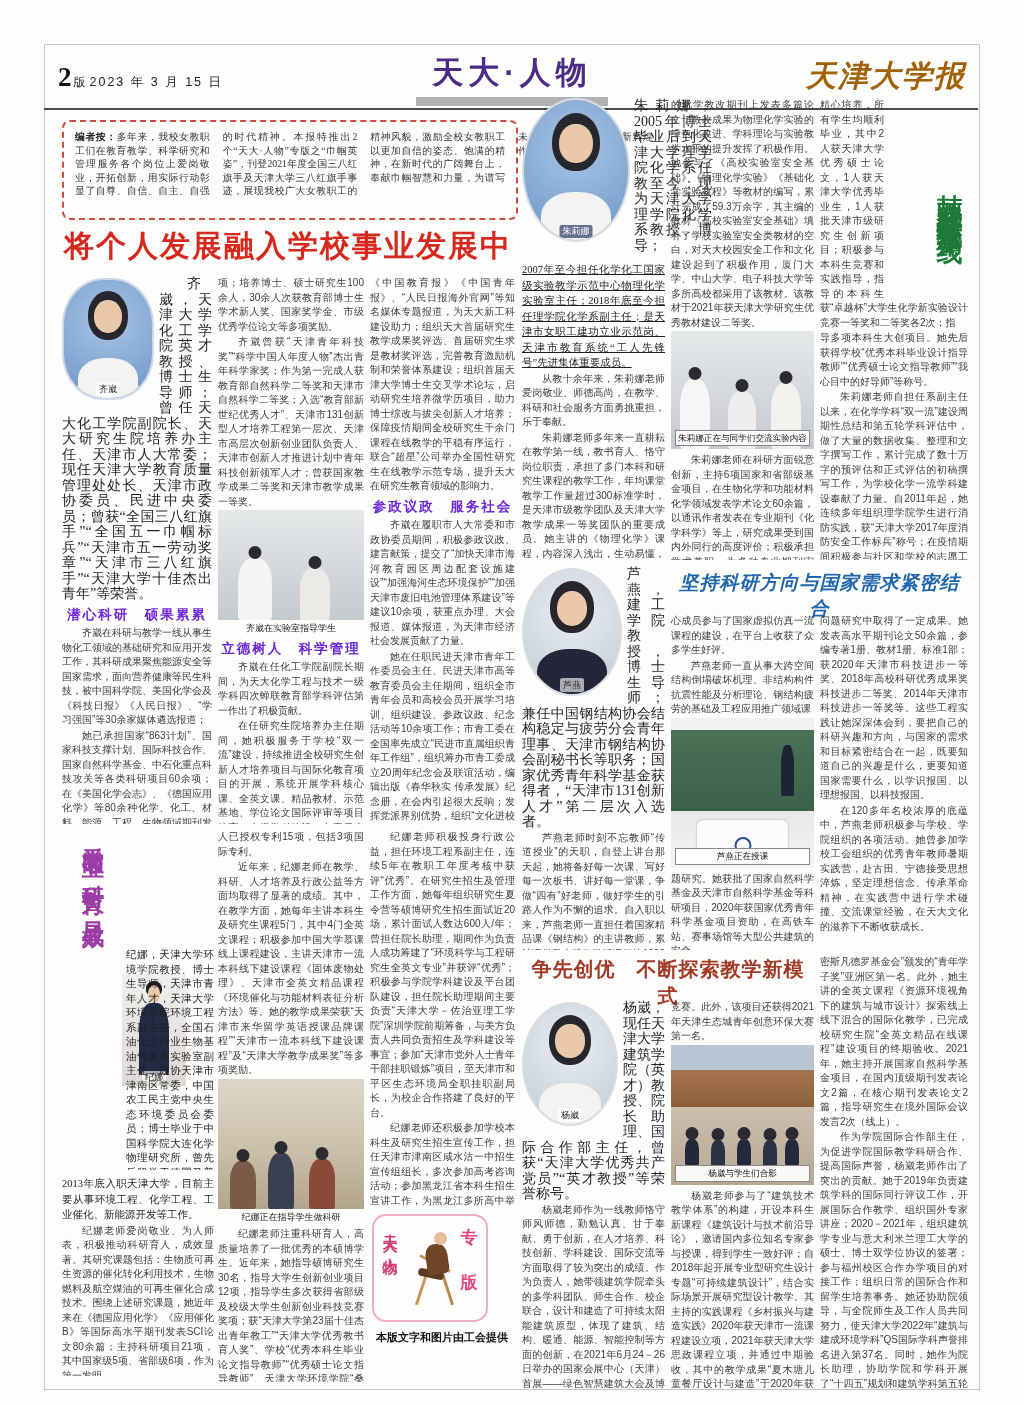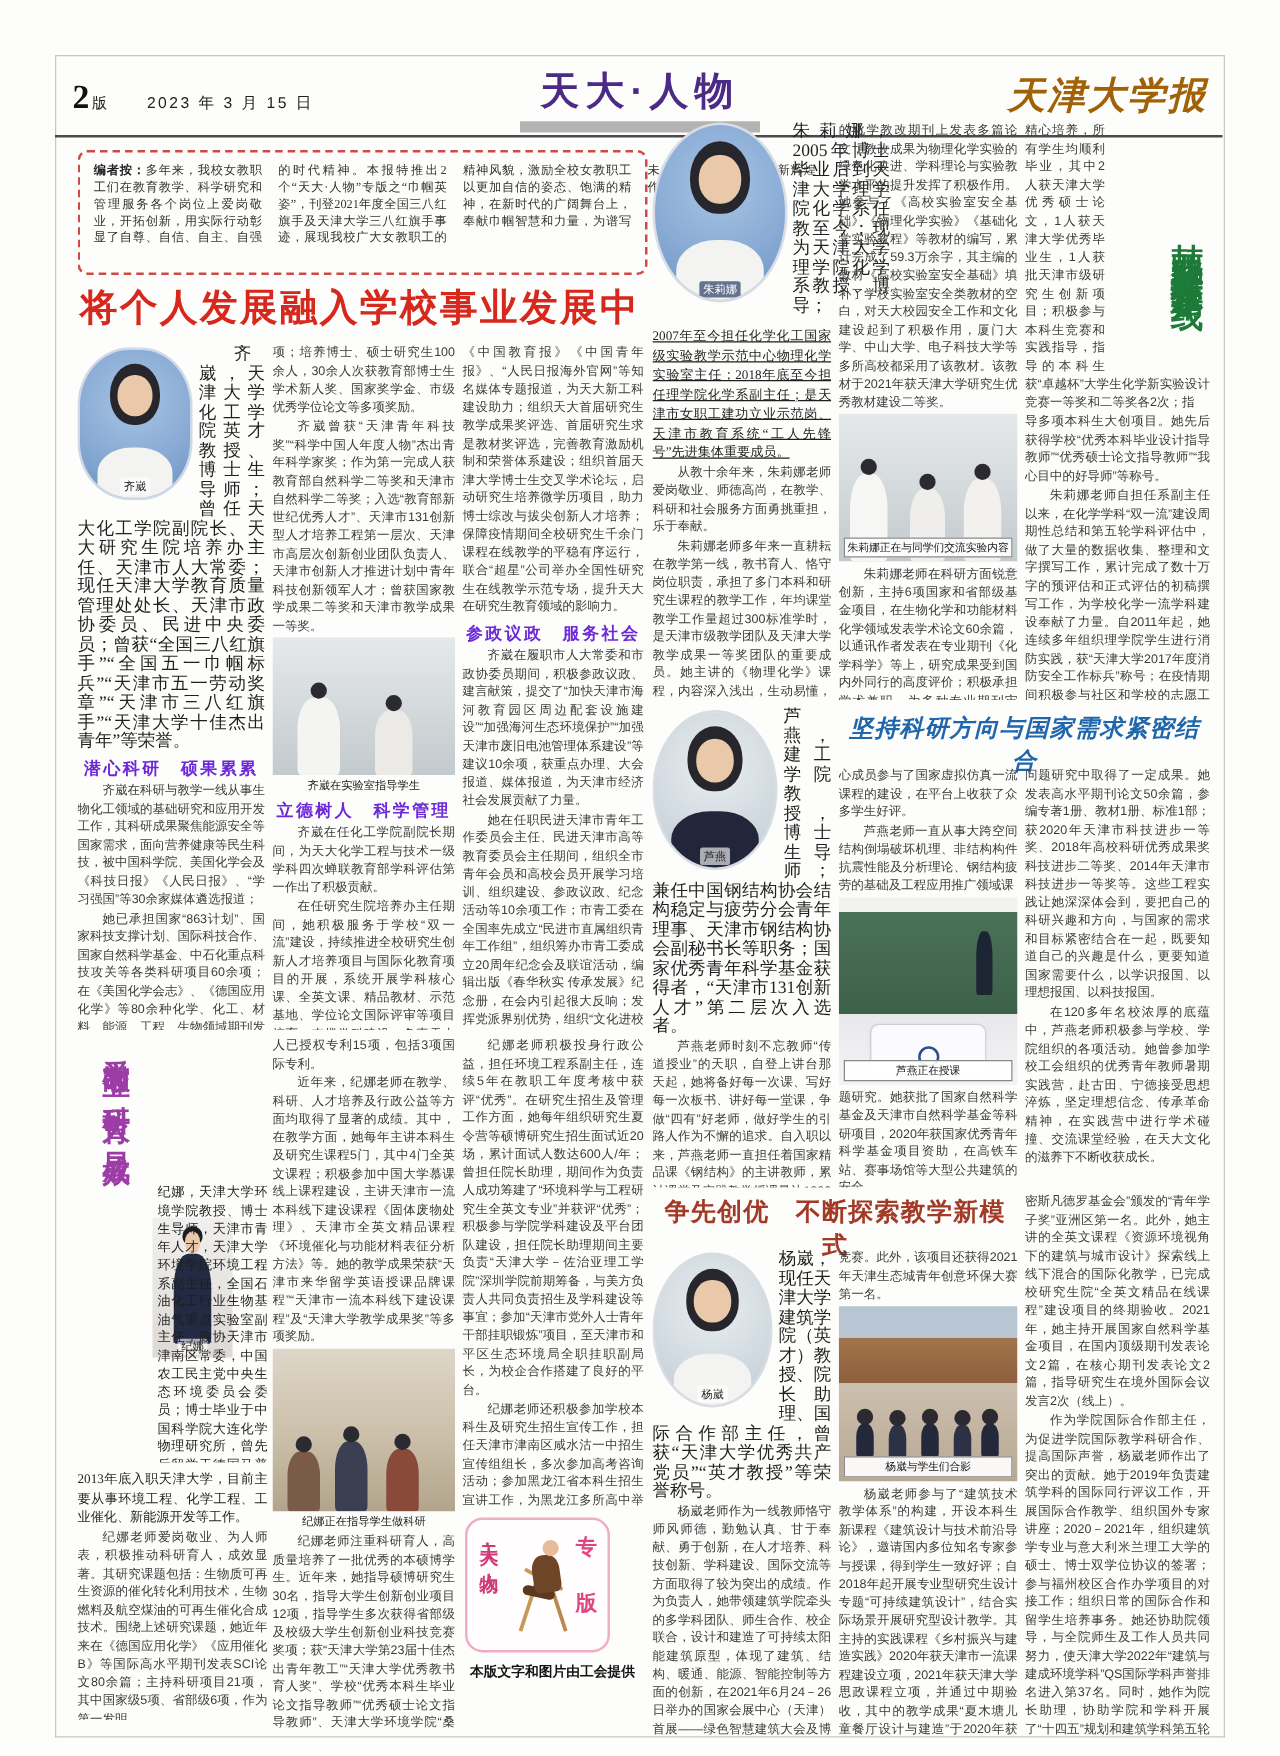--- a/index.html
+++ b/index.html
@@ -3,21 +3,21 @@
 <meta charset="utf-8">
 <style>
   html,body{margin:0;padding:0;background:#ffffff;}
   .page{position:relative;width:1024px;height:1405px;background:#fdfdfb;font-family:"Liberation Sans",sans-serif;overflow:hidden;}
   .frame{position:absolute;left:44px;top:44px;width:934px;height:1344px;border:1px solid #c6c6c6;}
   .abs{position:absolute;}
   .col{position:absolute;overflow:hidden;}
   
   .pageno-num{font-family:"Liberation Serif",serif;font-weight:bold;font-size:27px;color:#111;}
   .pageno-lbl{font-size:12px;color:#222;margin-left:2px;}
-  .date{font-size:12.5px;color:#222;letter-spacing:2px;margin-left:32px;}
+  .date{font-size:12.5px;color:#222;letter-spacing:2px;margin-left:4px;}
   .section-title{font-size:31px;font-weight:bold;color:#4c2b87;letter-spacing:5px;font-family:"Liberation Sans",sans-serif;}
   .section-bar{position:absolute;left:50%;transform:translateX(-50%);top:97px;width:192px;height:9px;background:#b3b3b3;}
   .masthead{font-family:"Liberation Serif",serif;font-style:italic;font-weight:bold;font-size:30px;color:#a16207;letter-spacing:2px;}
   .head-rule{position:absolute;left:44px;width:934px;top:108px;height:2px;background:#4a4a4a;}
   
   .editor-box{position:absolute;left:62px;top:120px;width:430px;height:80px;border:2px dashed #cf4a44;border-radius:8px;padding:8px 11px;column-count:3;column-gap:13px;font-family:"Liberation Serif",serif;font-size:9.8px;line-height:13.6px;color:#333;text-align:justify;}
   .editor-box b{color:#222;}
   
   .bt{font-size:10px;line-height:14.5px;text-align:justify;color:#3b3b3b;}
   .bt p{margin:0 0 1px 0;text-indent:2em;}

